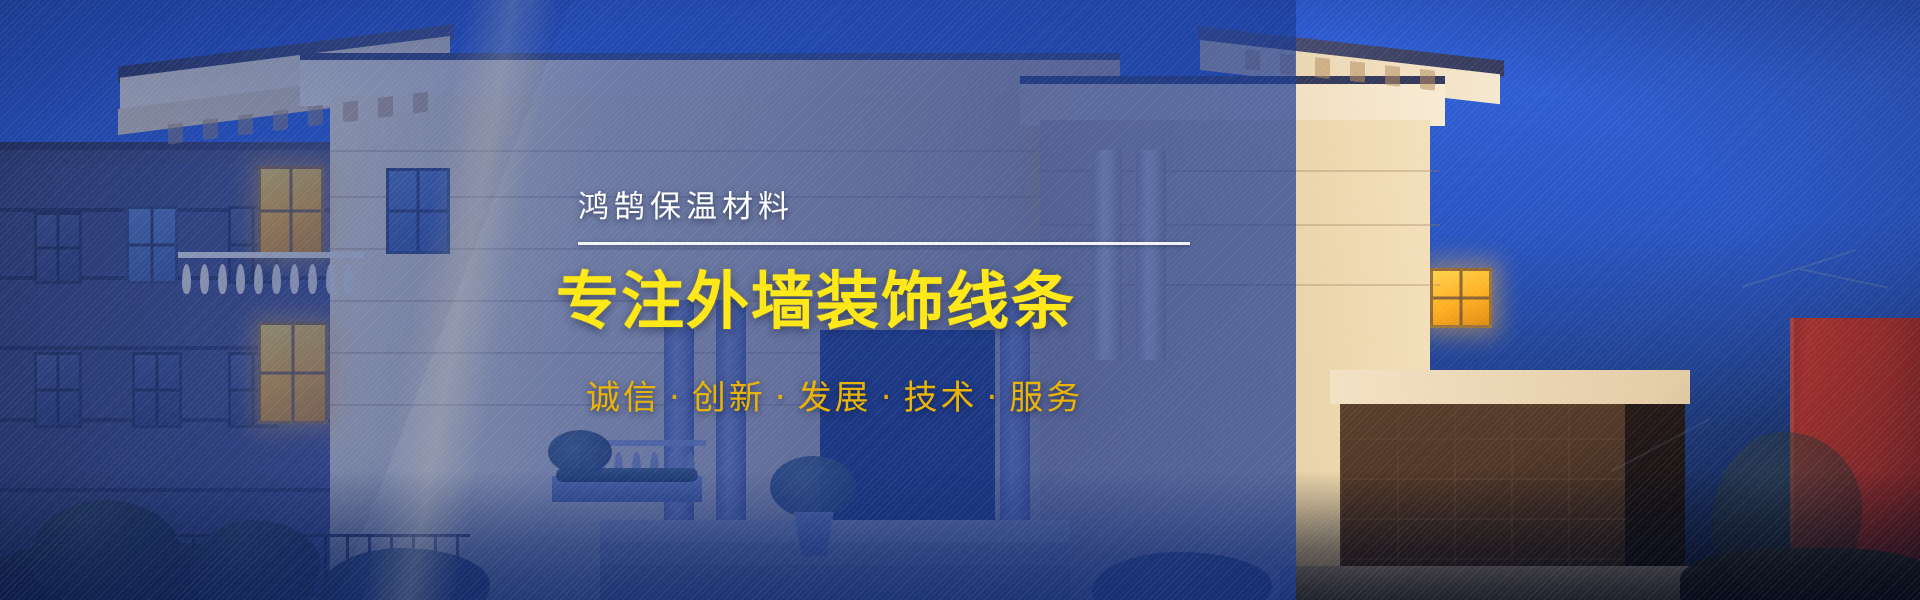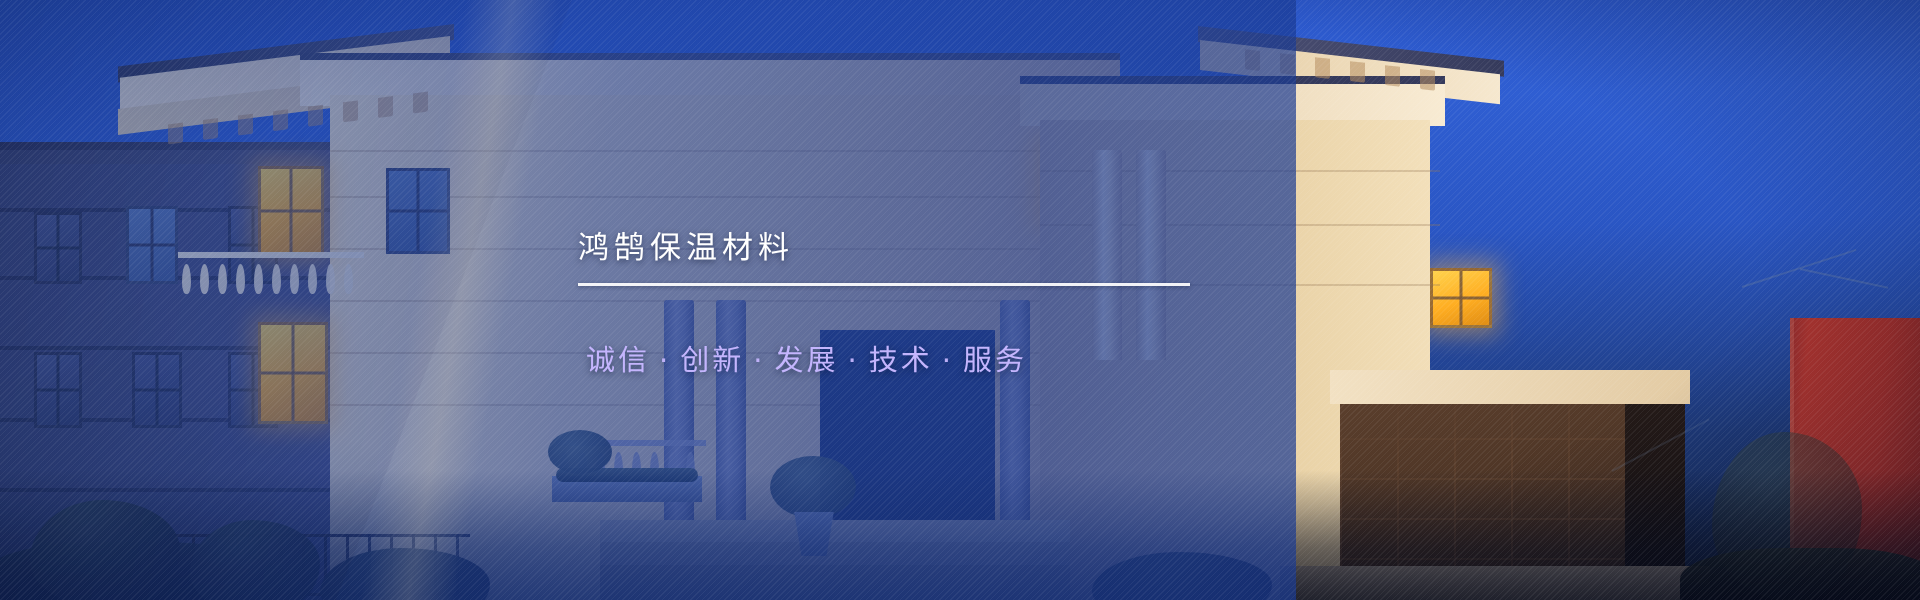--- a/index.html
+++ b/index.html
@@ -281,22 +281,22 @@
     line-height:1.18;
     letter-spacing:2px;
     text-align:left;
     align-self:flex-start;
     margin-left:556px;
     text-shadow:0 3px 10px rgba(12,24,60,.55),0 0 2px rgba(255,232,26,.5);
     white-space:nowrap;
   }
   .headline .l2{display:block;}
   .tagline{
-    color:#c4b5fd;
-    font-size:29px;
+    color:#eab308;
+    font-size:34px;
     letter-spacing:3px;
     font-weight:400;
     margin:30px 0 0 0;
     align-self:flex-start;
     margin-left:586px;
     text-shadow:0 2px 7px rgba(8,18,46,.6);
     white-space:nowrap;
   }
   .tagline .dot{margin:0 9px;opacity:.95;}
 </style>
@@ -442,18 +442,19 @@
   <div class="edge-streak"></div>
   <div class="hatch"></div>
 
   <div class="copy">
 
     <div class="brand">鸿鹄保温材料</div>
 
     <div class="rule"></div>
 
     <h1 class="headline">
+      <span class="l2">专注外墙装饰线条</span>
     </h1>
 
     <div class="tagline"><span>诚信</span><span class="dot">·</span><span>创新</span><span class="dot">·</span><span>发展</span><span class="dot">·</span><span>技术</span><span class="dot">·</span><span>服务</span></div>
   </div>
 
 </div>
 
 </body></html>

